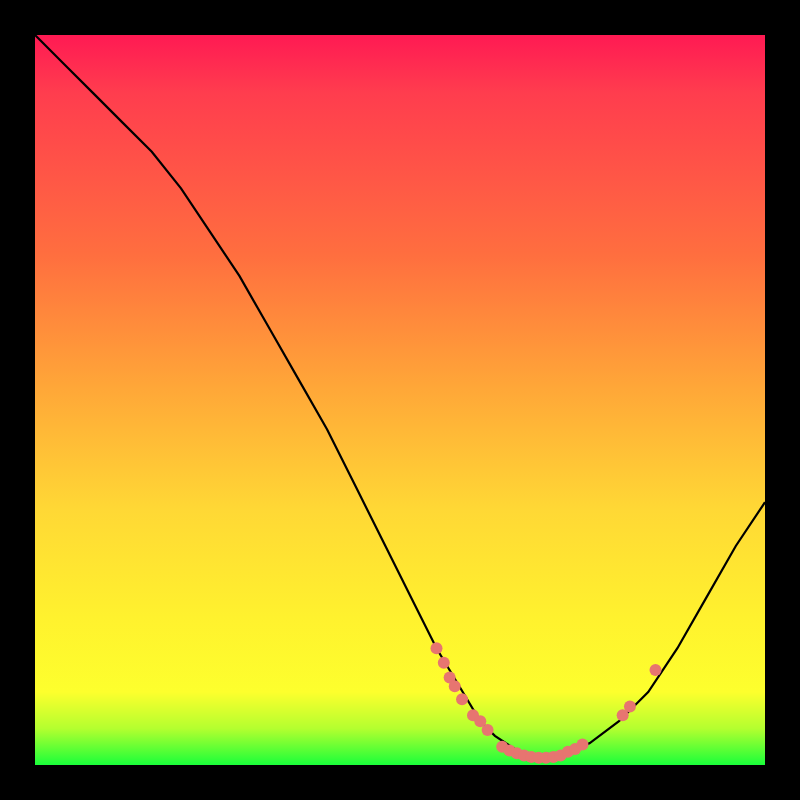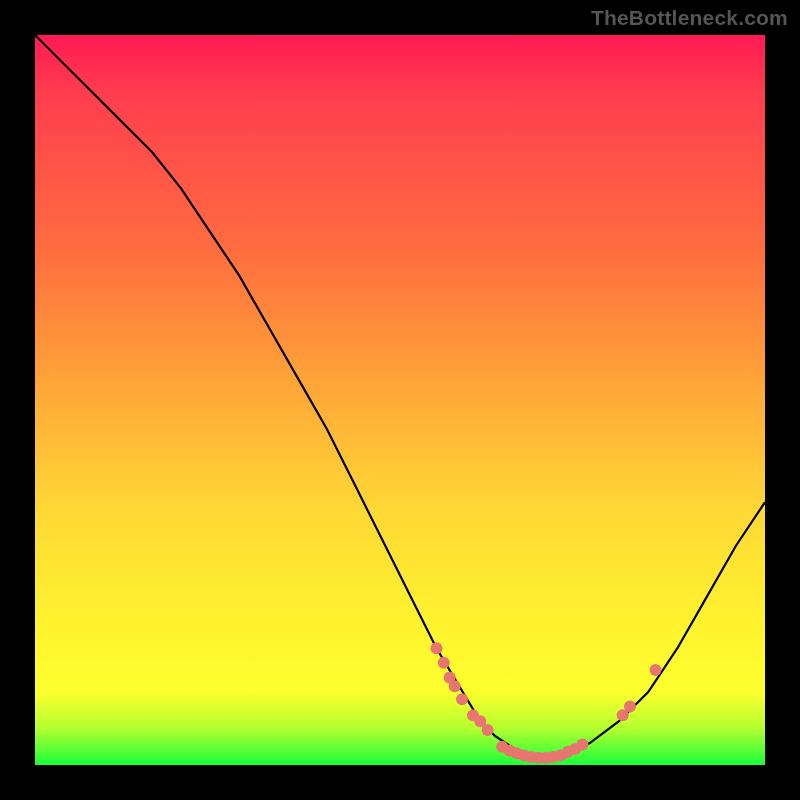--- a/index.html
+++ b/index.html
@@ -52,21 +52,20 @@
     top: 35px;
     width: 730px;
     height: 730px;
     z-index: 3;
   }
 </style>
 </head>
 <body>
 
 <div class="chart-wrap">
-  <div class="watermark">TheBottleneck.com</div>
   <div class="plot-area"></div>
   <svg class="overlay" viewBox="0 0 730 730" preserveAspectRatio="none">
     <path id="curve-path" fill="none" stroke="#000000" stroke-width="2.2" d="M0.00 0.00 L29.20 29.20 L58.40 58.40 L87.60 87.60 L116.80 116.80 L146.00 153.30 L175.20 197.10 L204.40 240.90 L233.60 292.00 L262.80 343.10 L292.00 394.20 L321.20 452.60 L350.40 511.00 L379.60 569.40 L401.50 613.20 L423.40 649.70 L445.30 686.20 L459.90 700.80 L481.80 715.40 L503.70 722.70 L511.00 722.70 L525.60 722.70 L540.20 715.40 L554.80 708.10 L584.00 686.20 L613.20 657.00 L642.40 613.20 L671.60 562.10 L700.80 511.00 L730.00 467.20"></path>
     <g id="markers">
         <circle cx="401.50" cy="613.20" r="6" fill="#e77570"></circle>
         <circle cx="408.80" cy="627.80" r="6" fill="#e77570"></circle>
         <circle cx="414.64" cy="642.40" r="6" fill="#e77570"></circle>
         <circle cx="419.75" cy="651.16" r="6" fill="#e77570"></circle>
         <circle cx="427.05" cy="664.30" r="6" fill="#e77570"></circle>
         <circle cx="438.00" cy="680.36" r="6" fill="#e77570"></circle>

